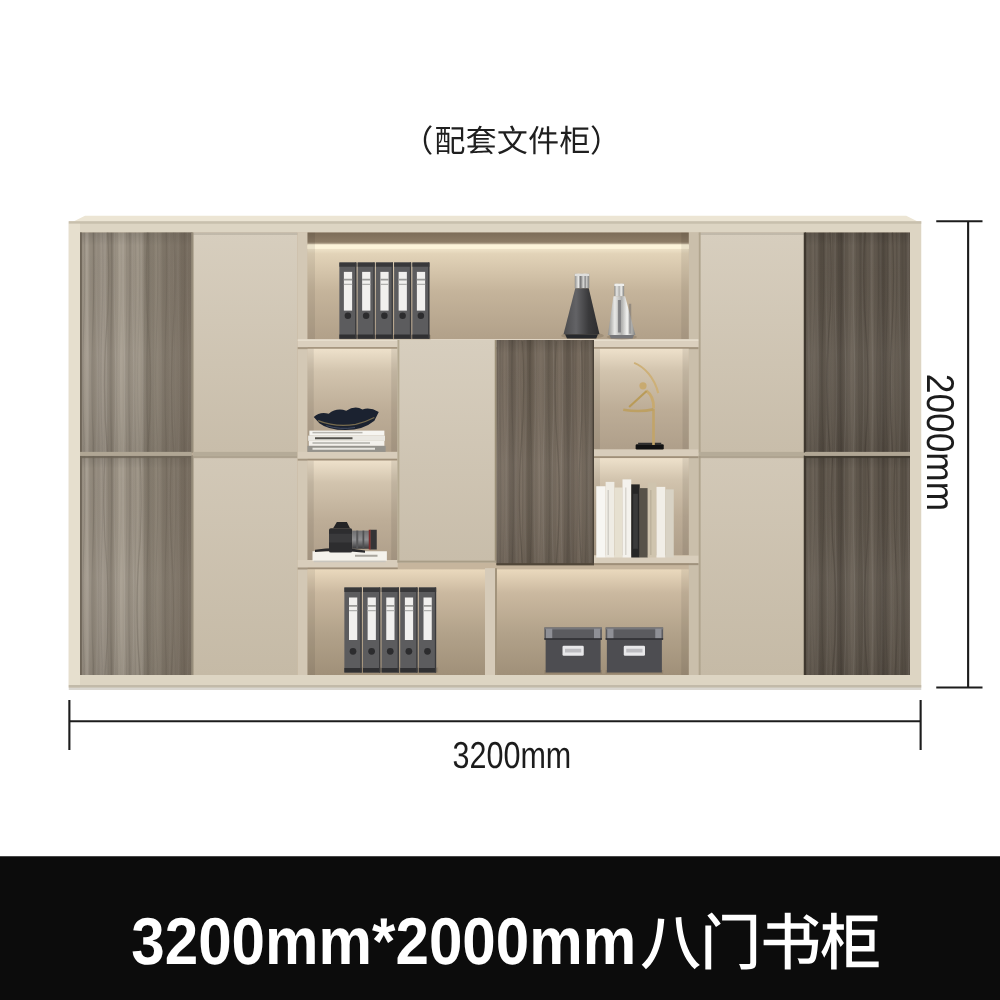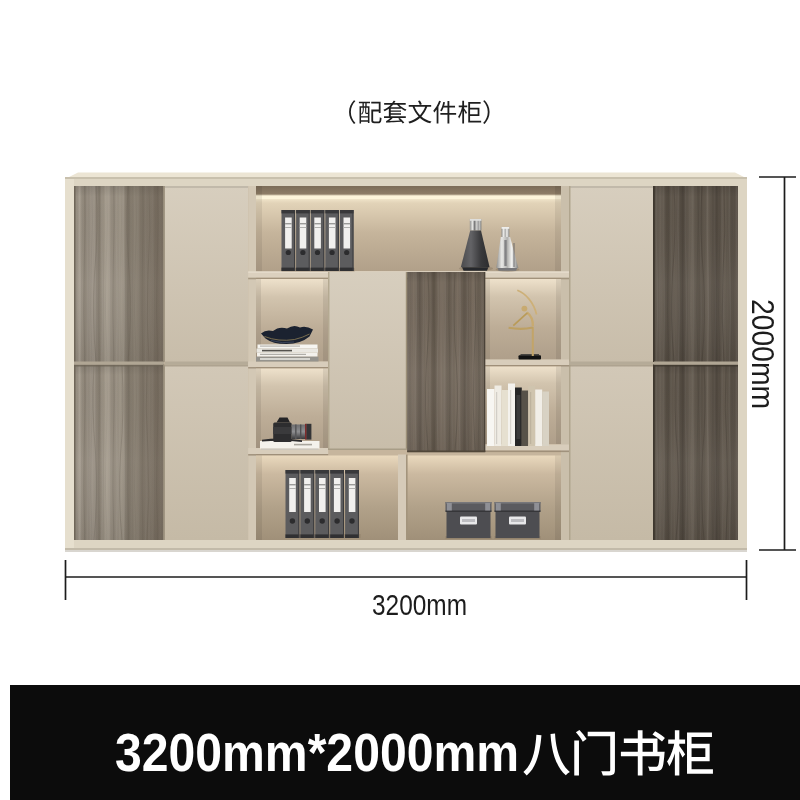--- a/index.html
+++ b/index.html
@@ -1,16 +1,16 @@
 <!DOCTYPE html>
 <html><head>
 <meta charset="utf-8">
 <style>
 html,body{margin:0;padding:0;background:#fff;width:800px;height:800px;overflow:hidden;}
-#scene{position:absolute;left:0;top:0;width:712px;height:800px;padding-left:10px;}
+#scene{position:absolute;left:0;top:0;width:712px;height:800px;}
 text{font-family:"Liberation Sans",sans-serif;}
 </style>
 </head>
 <body>
 <div id="scene">
 <svg width="800" height="800" viewBox="0 0 800 800" xmlns="http://www.w3.org/2000/svg">
 <defs>
 <linearGradient id="gWoodL" x1="0" y1="0" x2="1" y2="0">
 <stop offset="0" stop-color="#8f8679"></stop>
           <stop offset="0.06" stop-color="#a59c8f"></stop>

